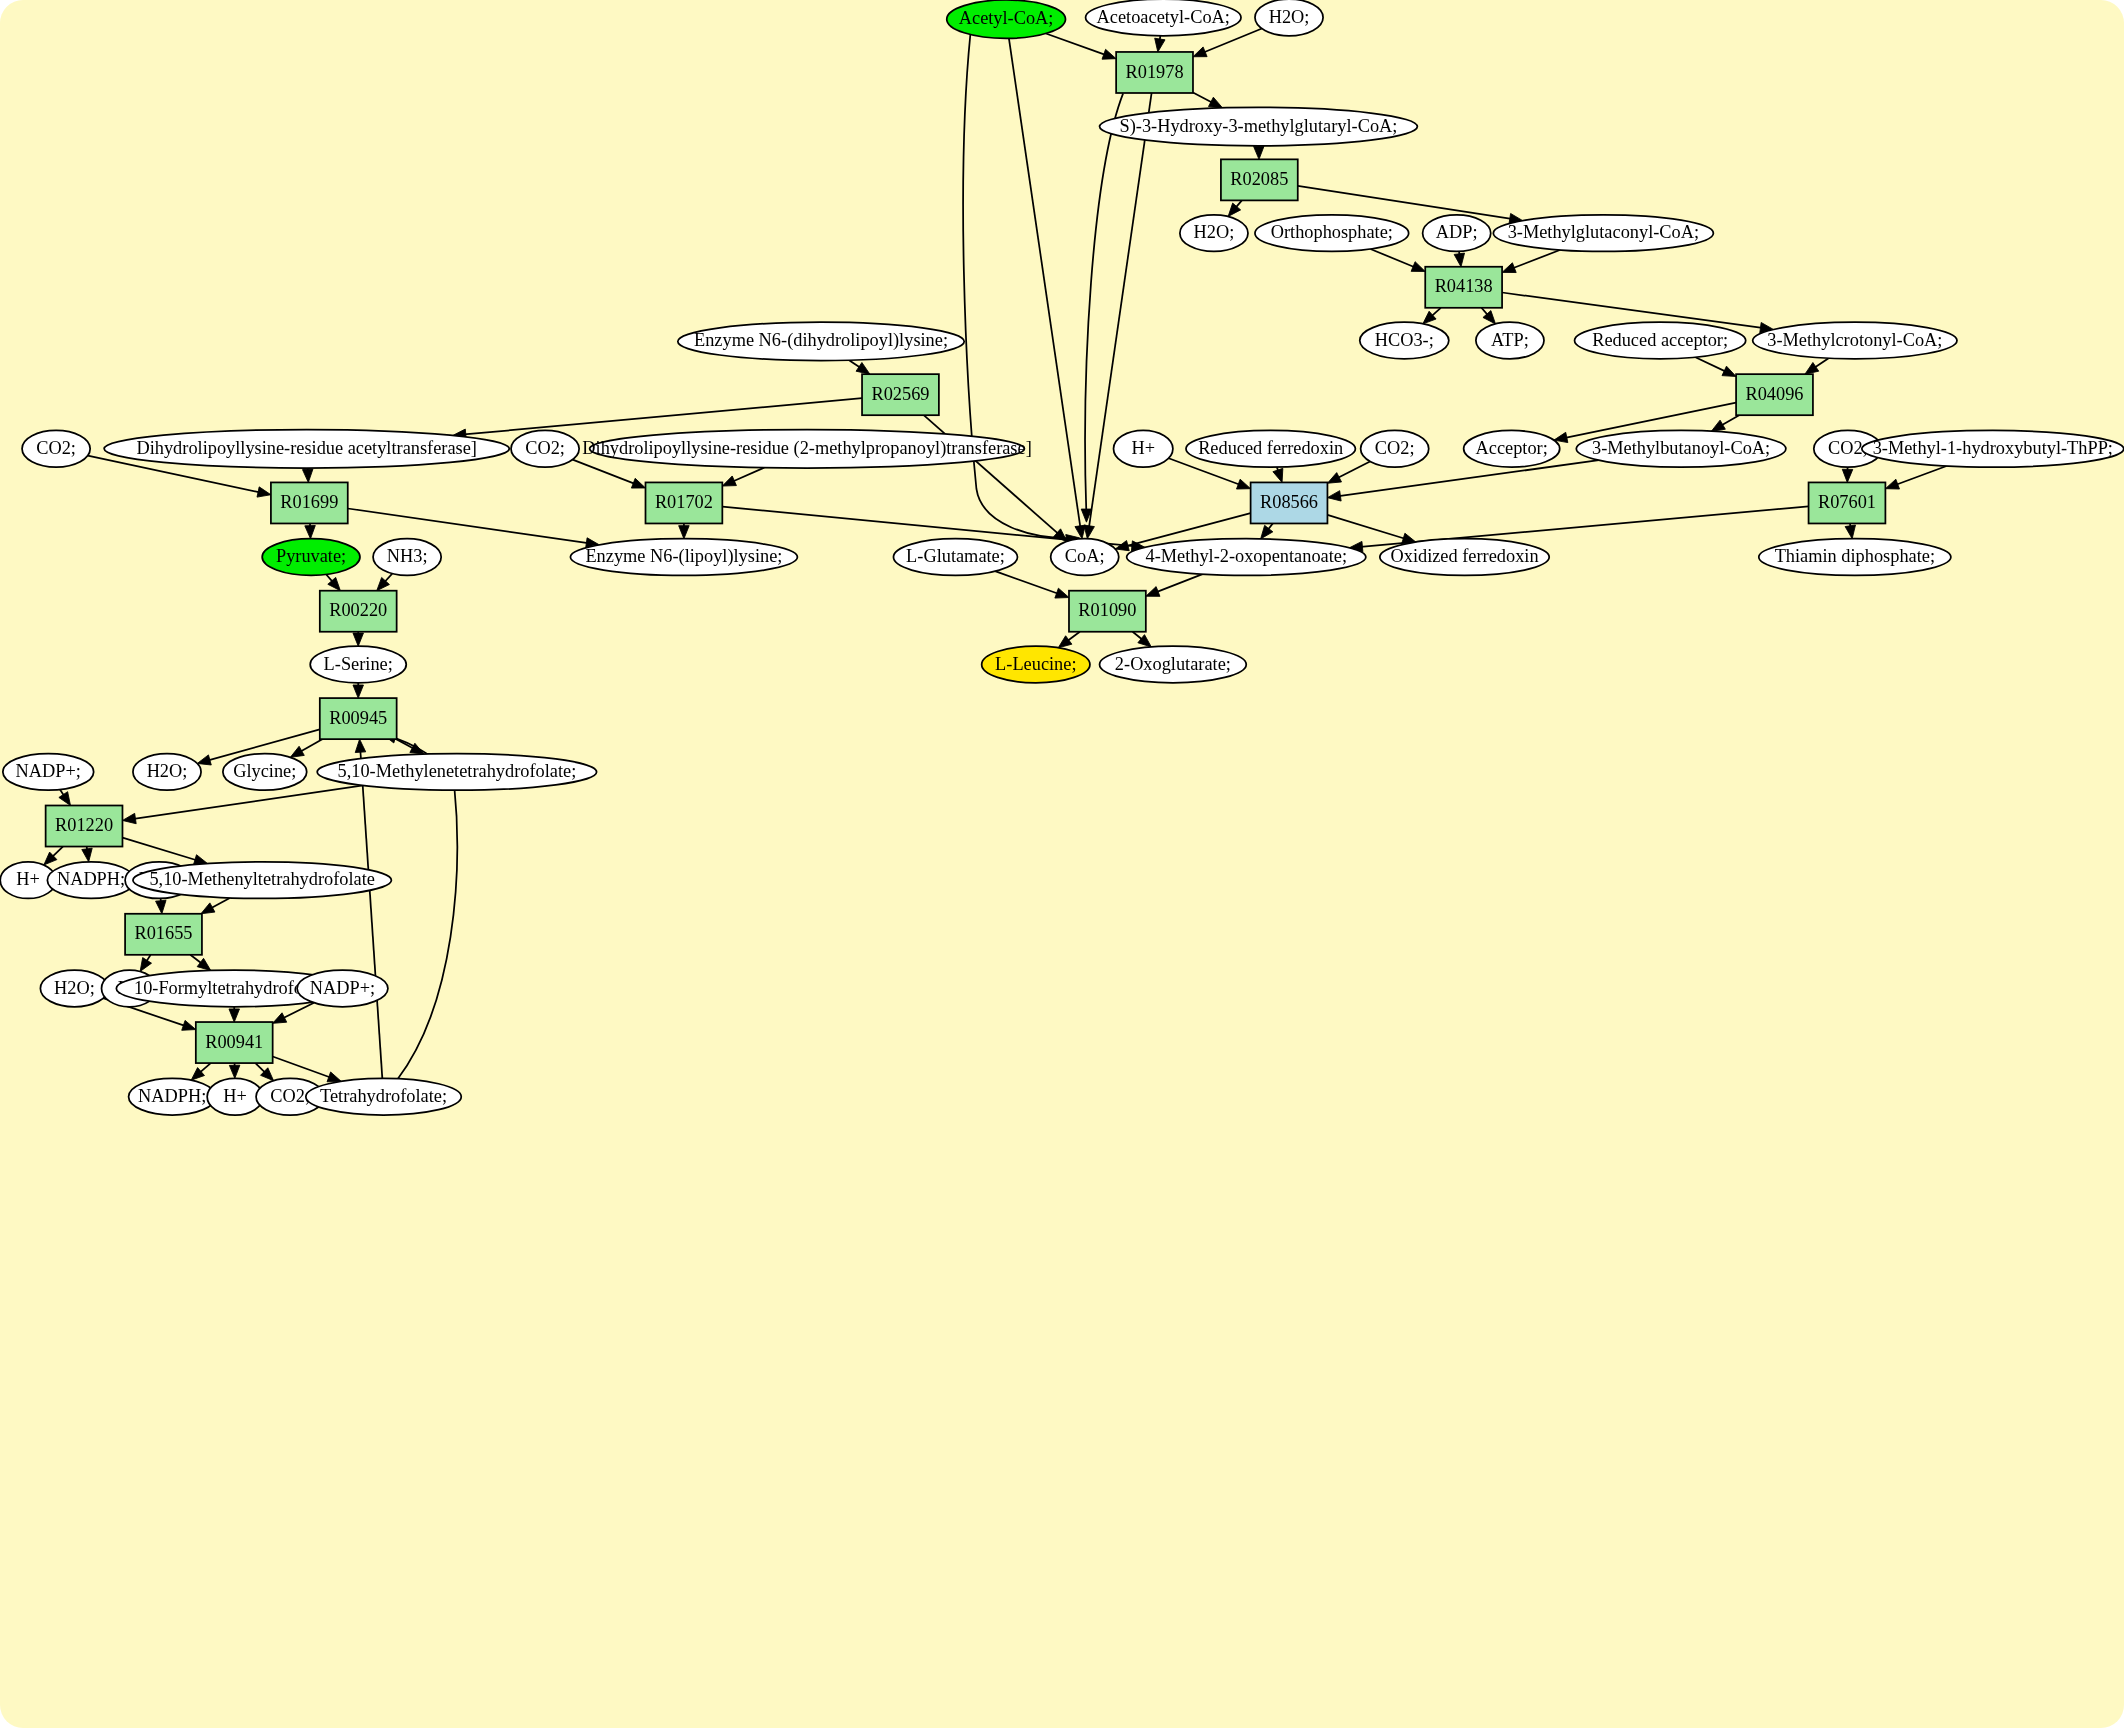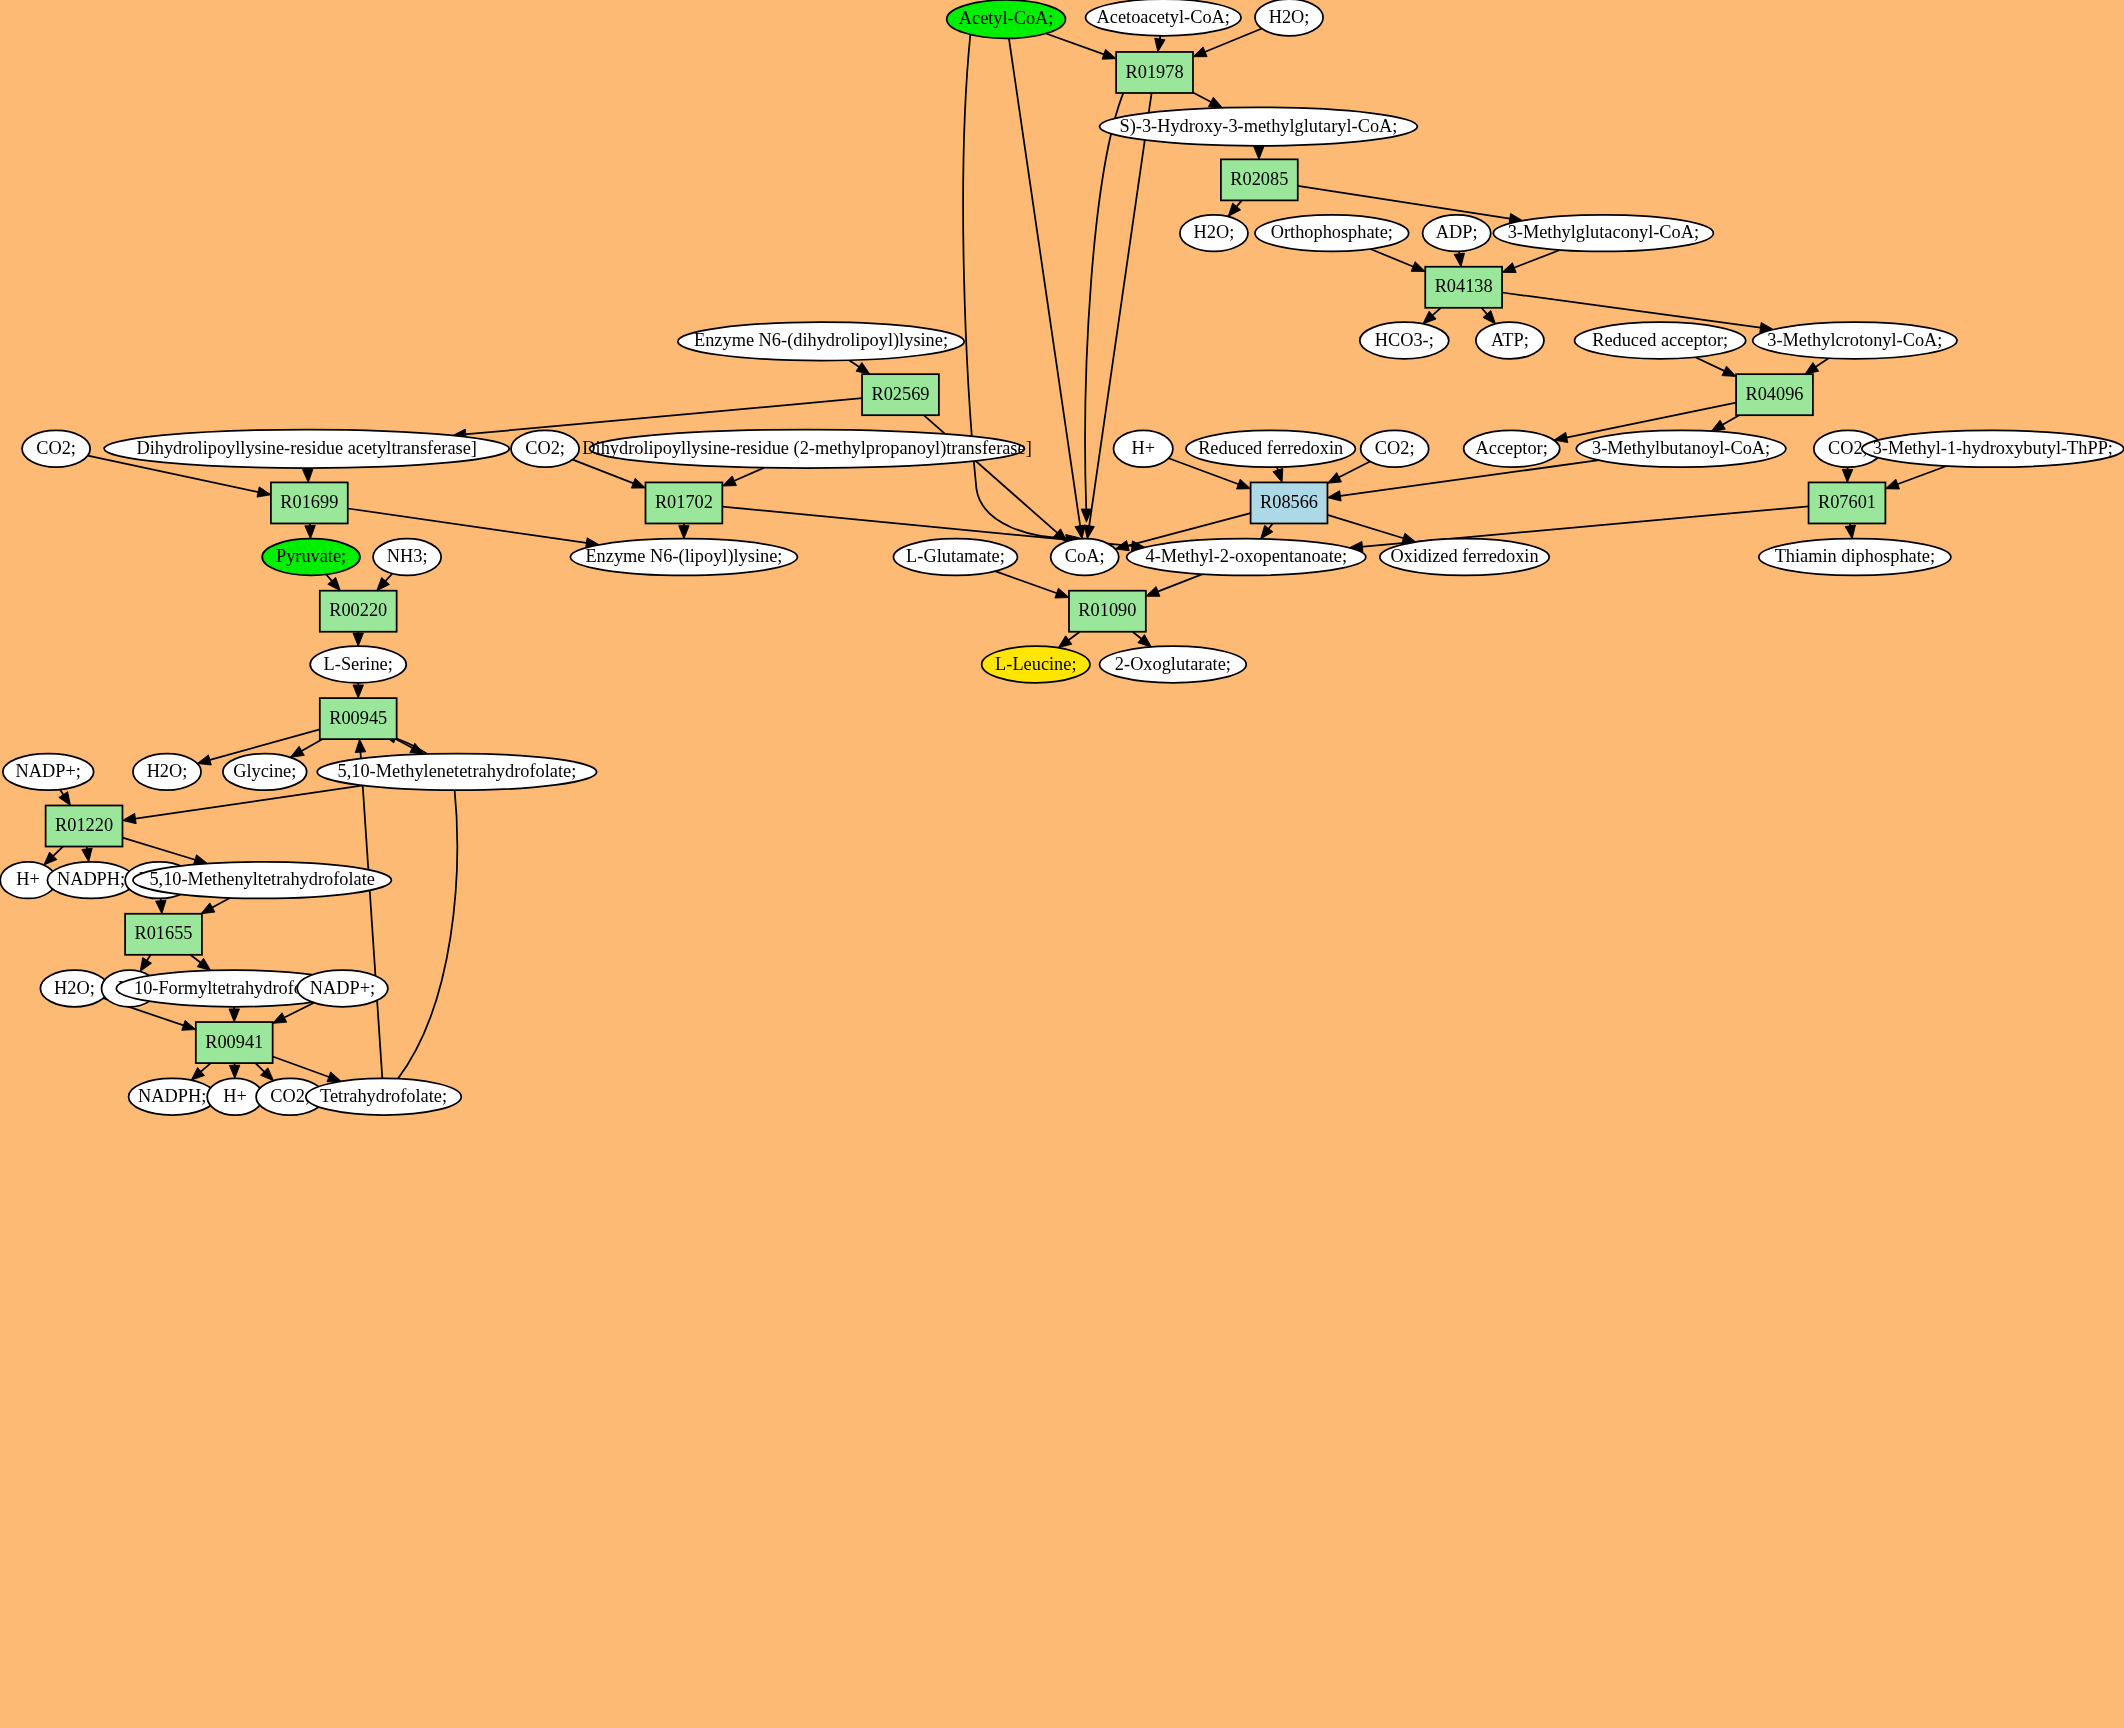--- a/index.html
+++ b/index.html
@@ -1,18 +1,18 @@
 <!DOCTYPE html>
 <html style="font-size:14px"><head>
 <meta charset="utf-8">
 <title>Metabolic Pathway Graph</title>
 <style>
   html,body{margin:0;padding:0;background:#ffffff;}
   body{font-family:"Liberation Serif", serif;}
-  #graph-root{position:relative;width:2124px;height:1728px;background:#fdba74;overflow:hidden;}
+  #graph-root{position:relative;width:2124px;height:1728px;background:#fef9c3;overflow:hidden;border-radius:23px;}
   svg#graph-svg{position:absolute;left:0;top:0;width:2124px;height:1728px;}
   .node-ellipse{fill:#ffffff;stroke:#000000;stroke-width:2px;}
   .node-ellipse.fill-green{fill:#00ee00;}
   .node-ellipse.fill-yellow{fill:#ffe600;}
   .node-rect{fill:#9ae69a;stroke:#000000;stroke-width:2px;}
   .node-rect.fill-blue{fill:#add8e6;}
   .node-label{font-family:"Liberation Serif", serif;fill:#000;text-anchor:middle;dominant-baseline:middle;}
   .edge-path{fill:none;stroke:#000000;stroke-width:2px;}
   .arrow-head{fill:#000000;stroke:#000000;stroke-width:1px;}
 </style>

